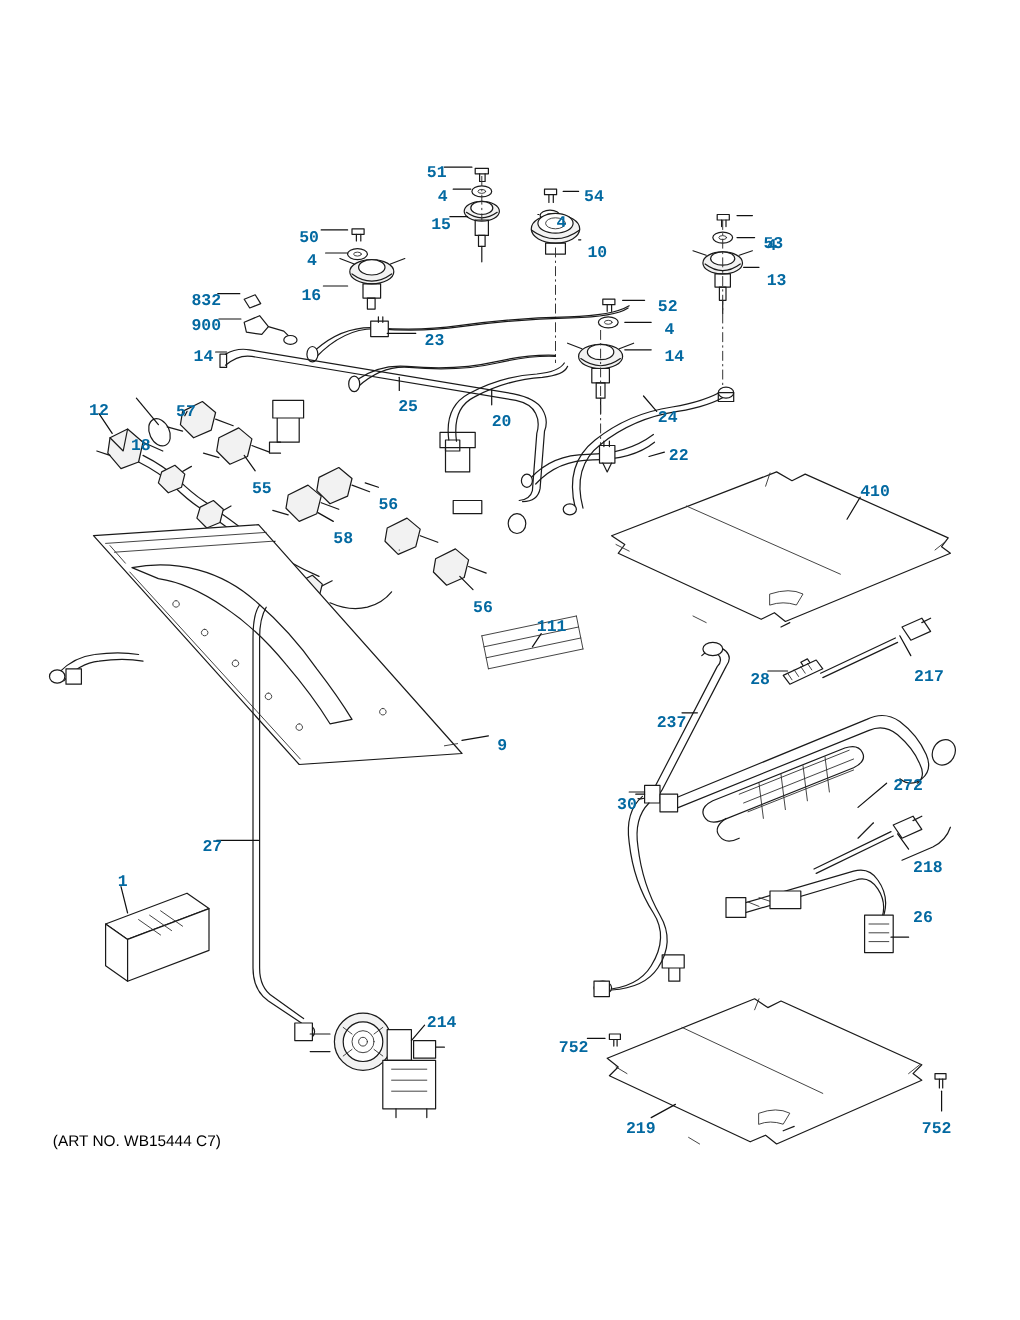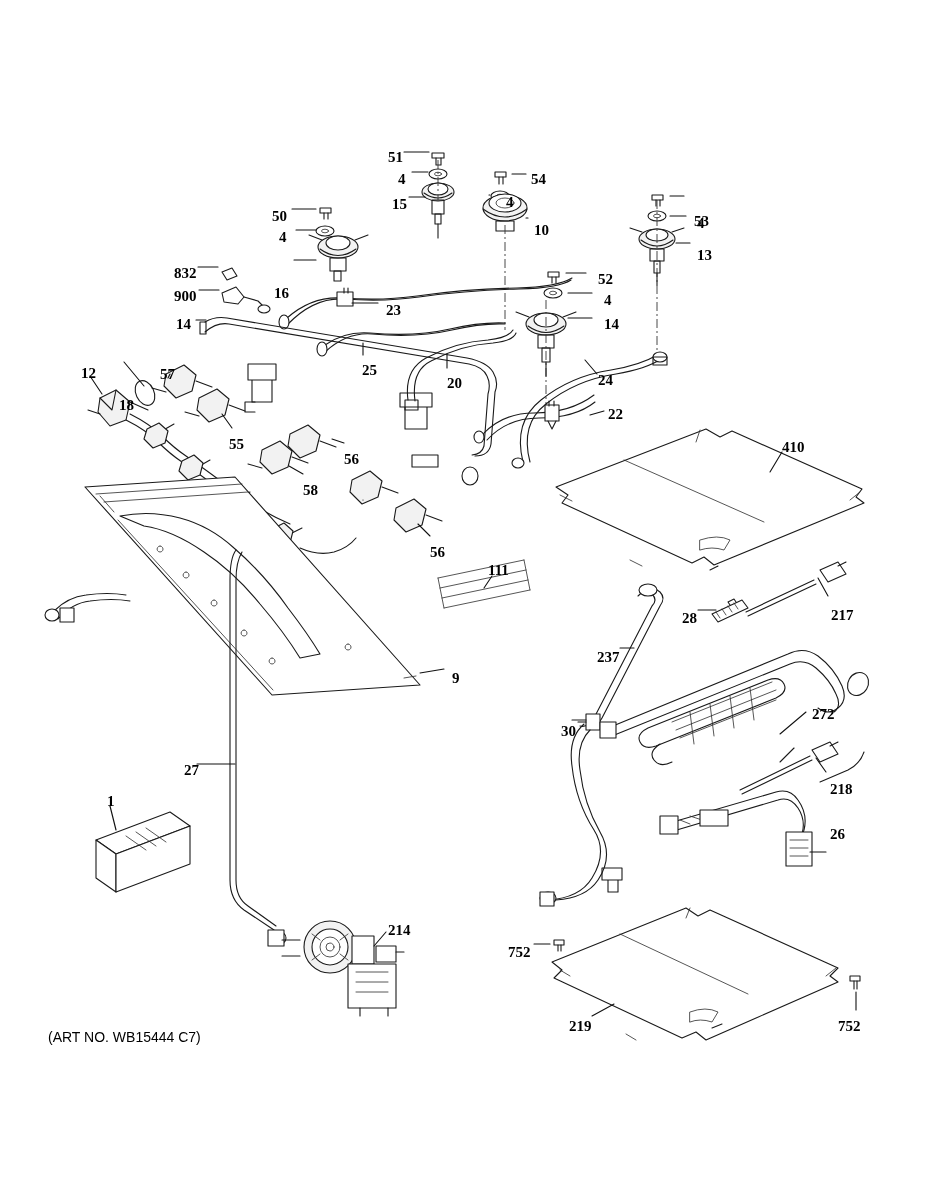--- a/index.html
+++ b/index.html
@@ -19,24 +19,24 @@
   }
   #diagram-svg {
     position: absolute;
     left: 0;
     top: 0;
     width: 927px;
     height: 1200px;
   }
   .callout {
     position: absolute;
-    font-family: Liberation Serif, serif;
+    font-family: Liberation Mono, monospace;
     font-size: 15px;
     font-weight: bold;
-    color: #000000;
+    color: #0369a1;
     white-space: nowrap;
     line-height: 1;
   }
   .artno {
     position: absolute;
     font-family: "Liberation Sans", sans-serif;
     font-size: 14px;
     color: #000000;
     white-space: nowrap;
   }
@@ -487,21 +487,21 @@
   <div class="callout" style="left:398px; top:172px;">4</div>
   <div class="callout" style="left:531px; top:172px;">54</div>
   <div class="callout" style="left:392px; top:197px;">15</div>
   <div class="callout" style="left:506px; top:195px;">4</div>
   <div class="callout" style="left:694px; top:194px;margin-top:20px;">53</div>
   <div class="callout" style="left:272px; top:209px;">50</div>
   <div class="callout" style="left:534px; top:223px;">10</div>
   <div class="callout" style="left:697px; top:216px;">4</div>
   <div class="callout" style="left:279px; top:230px;">4</div>
   <div class="callout" style="left:697px; top:248px;">13</div>
-  <div class="callout" style="left:274px; top:262px;margin-top:24px;">16</div>
+  <div class="callout" style="left:274px; top:262px;">16</div>
   <div class="callout" style="left:174px; top:266px;">832</div>
   <div class="callout" style="left:598px; top:272px;">52</div>
   <div class="callout" style="left:174px; top:289px;">900</div>
   <div class="callout" style="left:604px; top:293px;">4</div>
   <div class="callout" style="left:386px; top:303px;">23</div>
   <div class="callout" style="left:176px; top:317px;">14</div>
   <div class="callout" style="left:604px; top:317px;">14</div>
   <div class="callout" style="left:362px; top:363px;">25</div>
   <div class="callout" style="left:447px; top:376px;">20</div>
   <div class="callout" style="left:598px; top:373px;">24</div>

